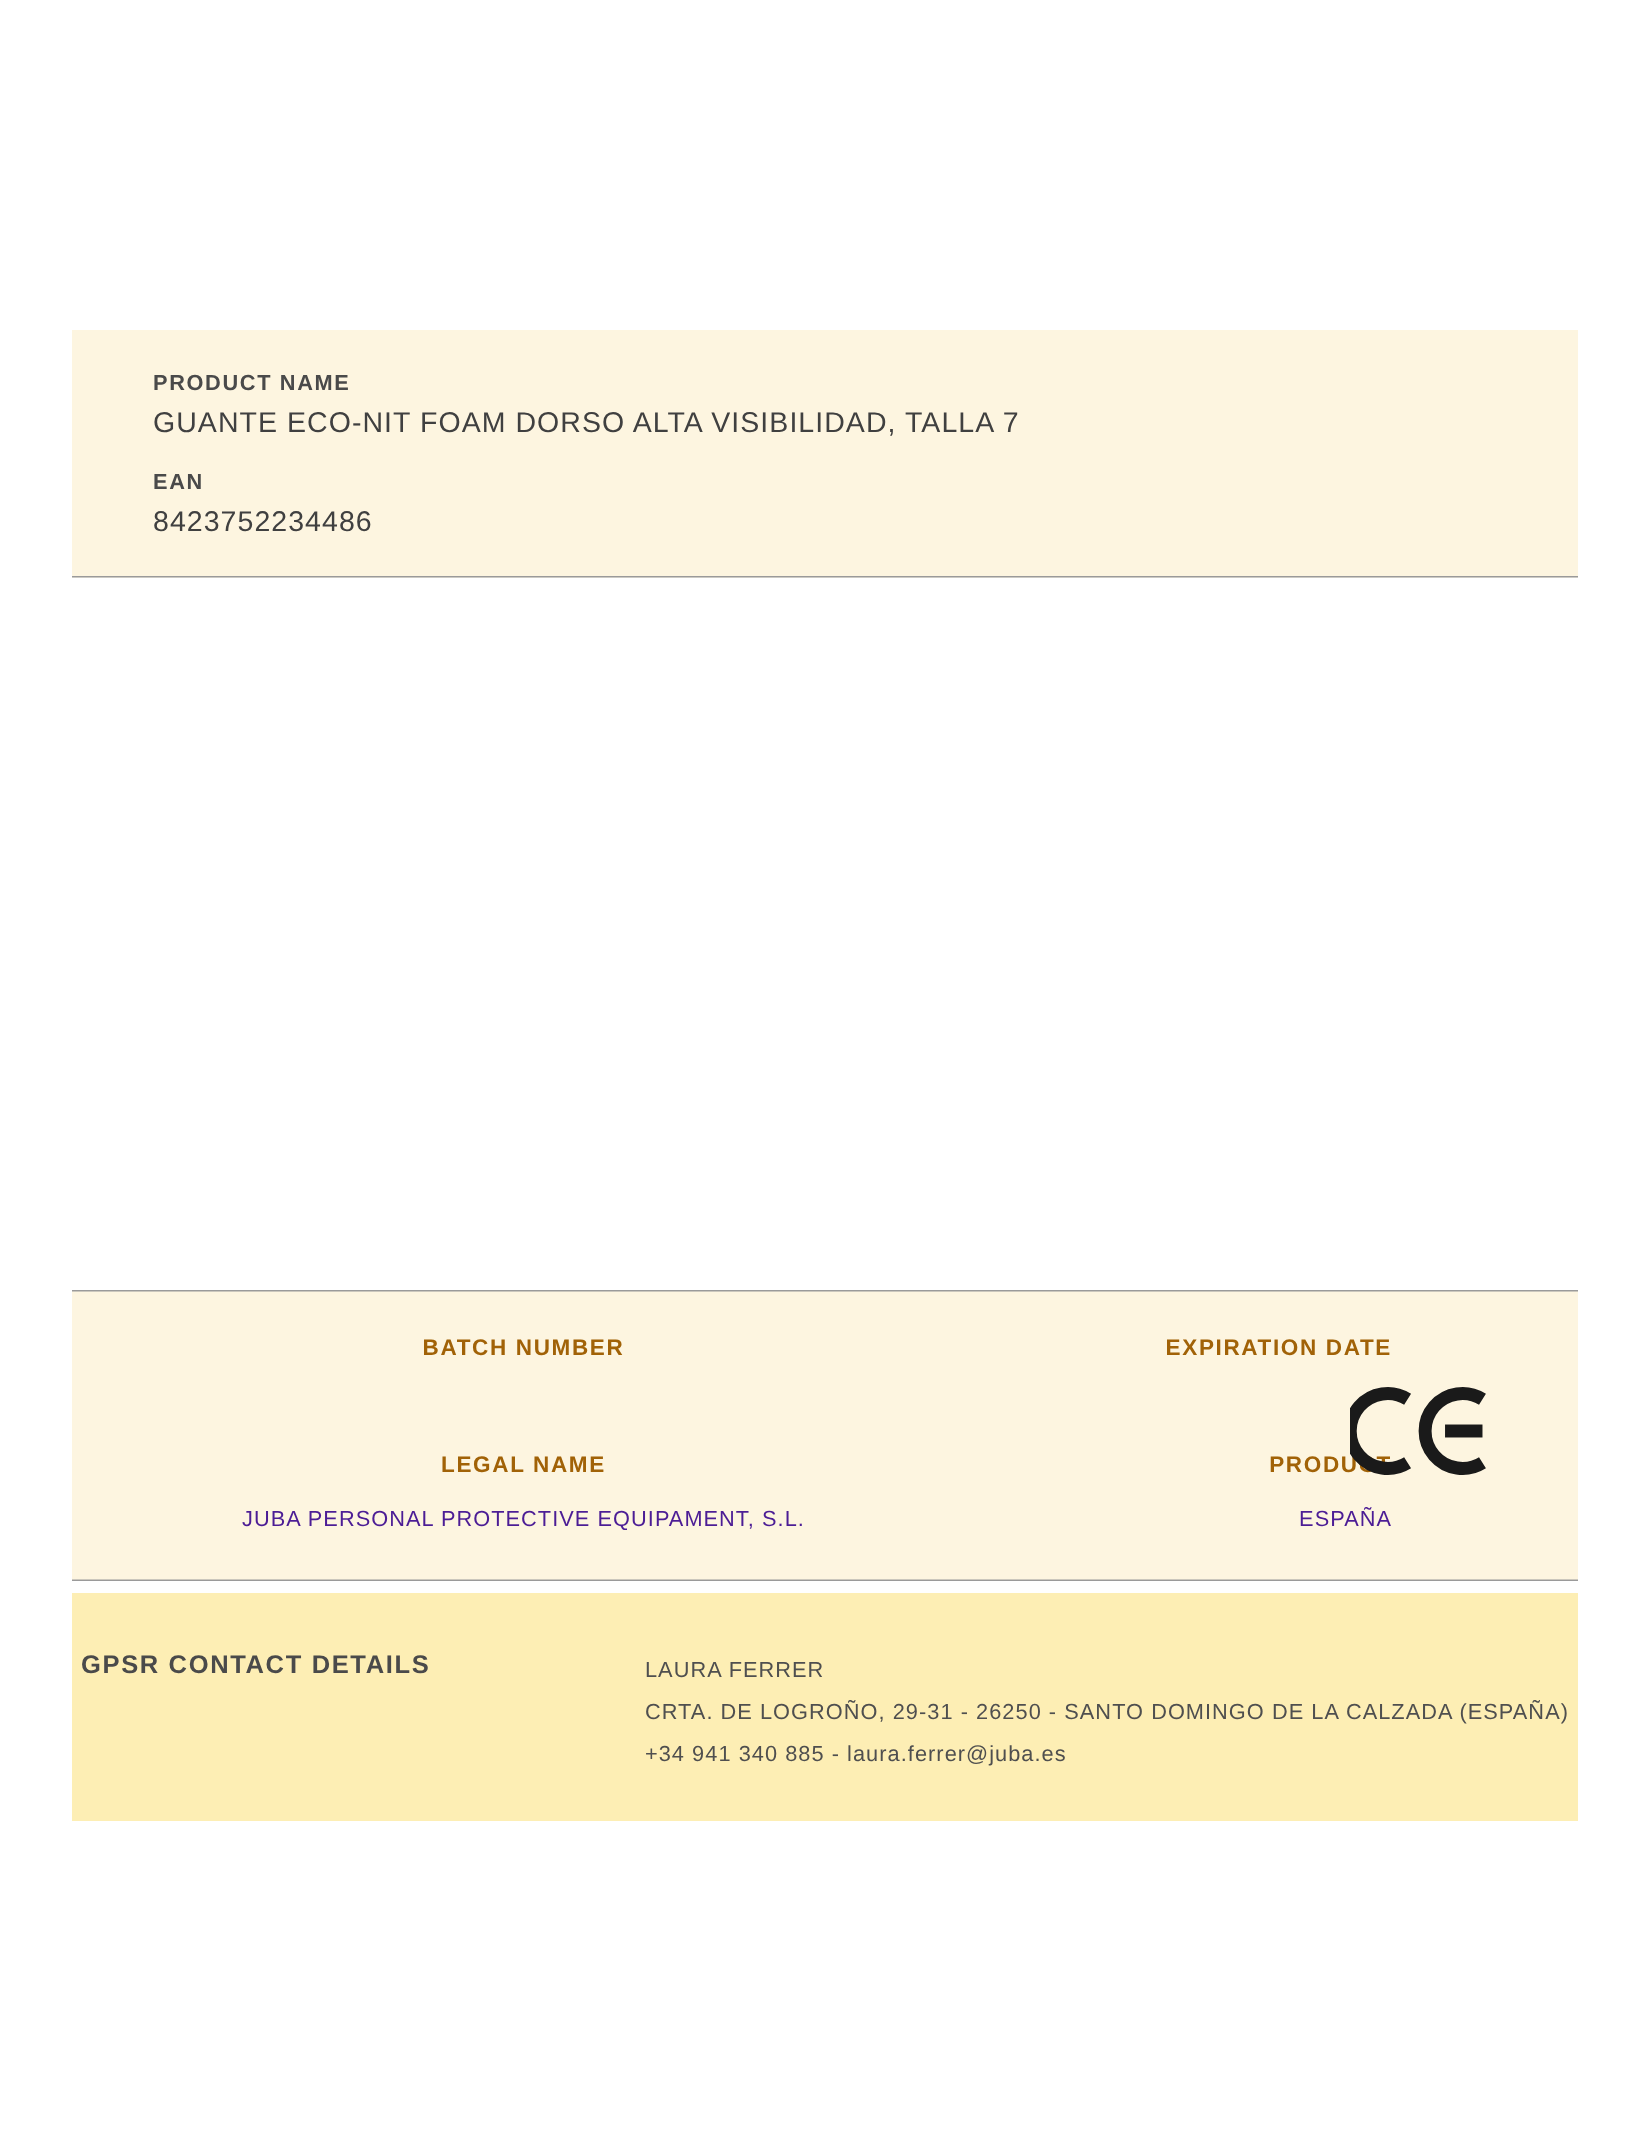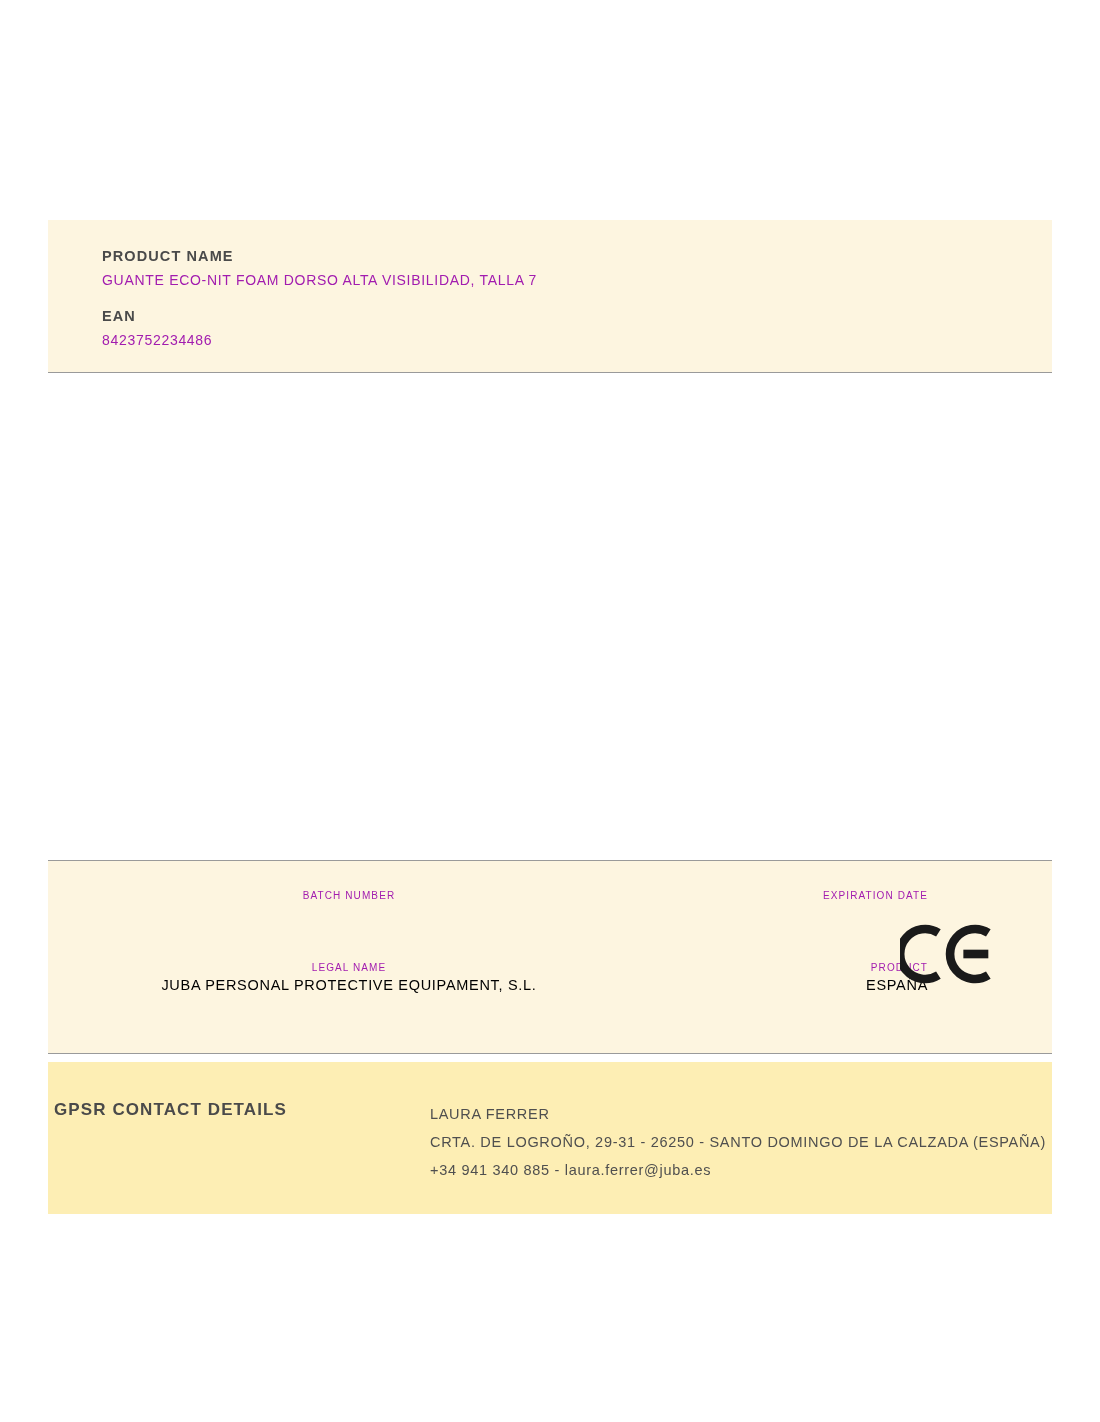--- a/index.html
+++ b/index.html
@@ -36,23 +36,23 @@
     padding: 18px 54px 22px 54px;
   }
   .field-label {
     font-size: 14.5px;
     font-weight: bold;
     letter-spacing: 1.1px;
     color: #4a4a4a;
     margin: 10px 0 8px 0;
   }
   .field-value {
-    font-size: 14px;
+    font-size: 19px;
     letter-spacing: 0.7px;
-    color: #a21caf;
+    color: #404040;
     margin: 0 0 20px 0;
   }
   .field-value.last { margin-bottom: 2px; }
 
   
 
   
   .mid-block {
     position: absolute;
     left: 48px;
@@ -77,32 +77,32 @@
     text-align: center;
   }
   .col-exp {
     position: absolute;
     left: 560px;
     top: 0;
     width: 320px;
     text-align: right;
   }
   .mid-head {
-    font-size: 10px;
-    font-weight: normal;
+    font-size: 15px;
+    font-weight: bold;
     letter-spacing: 1.1px;
-    color: #a21caf;
+    color: #a16207;
   }
   .row1 { margin-top: 29px; }
   .row2 { margin-top: 61px; }
   .mid-val {
     font-size: 14.5px;
     letter-spacing: 0.7px;
-    color: #000000;
-    margin-top: 4px;
+    color: #4c1d95;
+    margin-top: 20px;
   }
   .ce-mark {
     position: absolute;
     right: 56px;
     top: 62px;
     width: 96px;
     height: 62px;
   }
 
   

